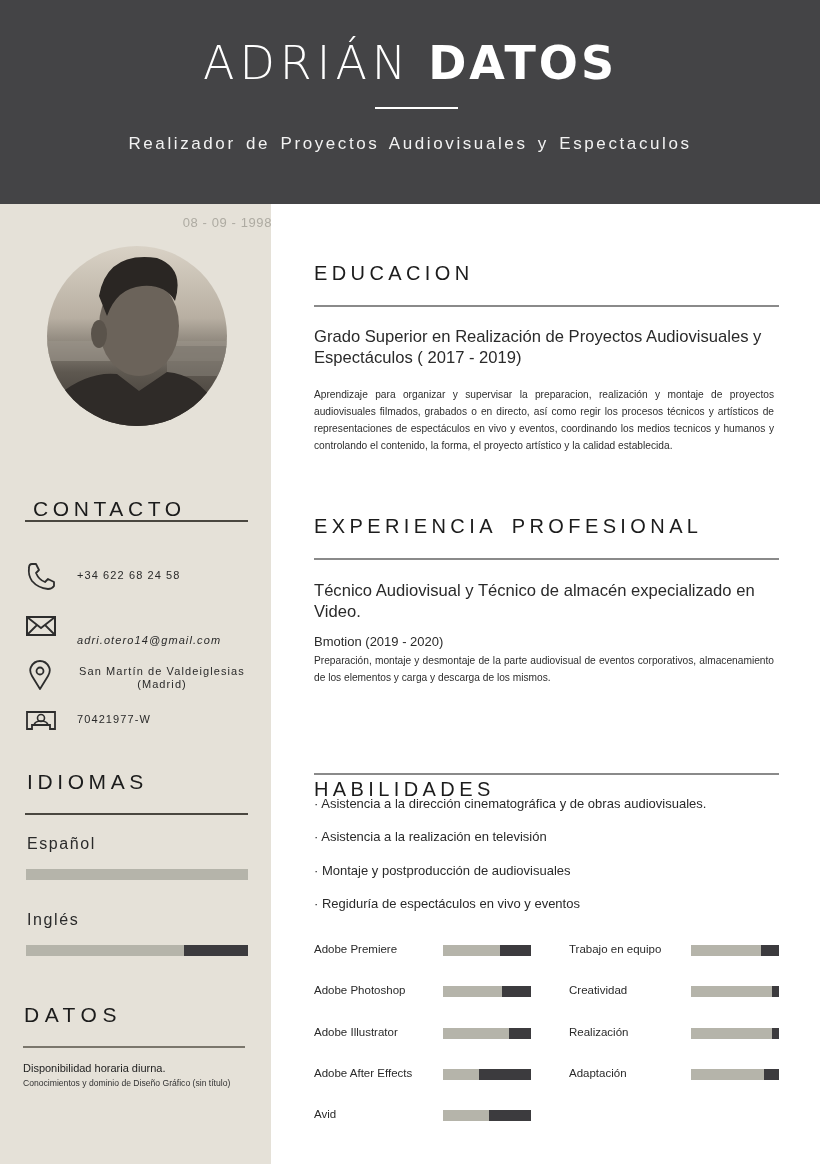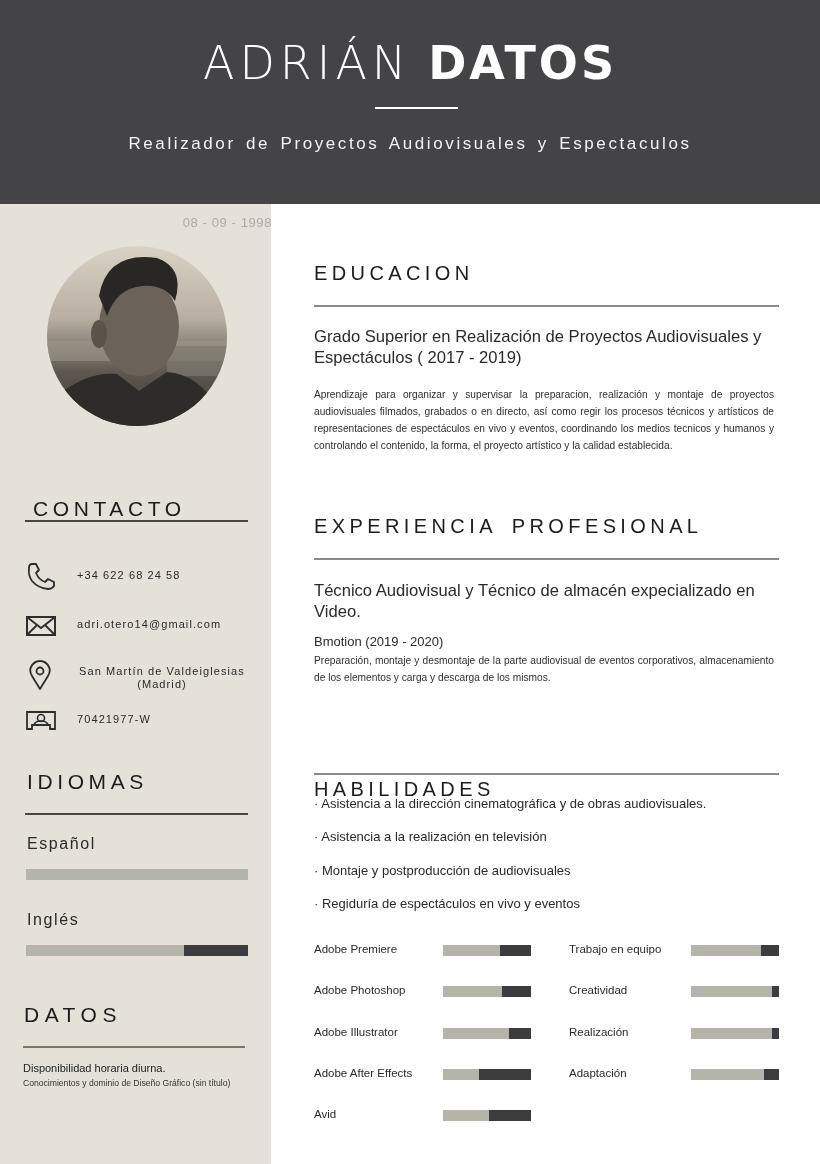--- a/index.html
+++ b/index.html
@@ -70,21 +70,21 @@
     </svg>
 </span>
 <div class="abs contact-text" style="top:569px;">+34 622 68 24 58</div>
 
 <span class="abs contact-icon" style="left:26px; top:616px;">
   <svg width="30" height="20" viewBox="0 0 30 20">
       <rect x="1" y="1" width="28" height="18" fill="none" stroke="#2d2d2d" stroke-width="2"></rect>
       <path d="M1 1 L15 12 L29 1 M1 19 L11 9 M29 19 L19 9" fill="none" stroke="#2d2d2d" stroke-width="1.8"></path>
     </svg>
 </span>
-<div class="abs contact-text" style="top:618px;">adri.otero14@gmail.com</div>
+<div class="abs contact-text" style="top:634px;font-style:italic;">adri.otero14@gmail.com</div>
 
 <span class="abs contact-icon" style="left:29px; top:660px;">
   <svg width="22" height="30" viewBox="0 0 22 30">
       <path d="M11 29 L3 16 Q0 11 2 7 Q5 1 11 1 Q17 1 20 7 Q22 11 19 16 Z" fill="none" stroke="#2d2d2d" stroke-width="1.8" stroke-linejoin="round"></path>
       <circle cx="11" cy="11" r="3.5" fill="none" stroke="#2d2d2d" stroke-width="1.8"></circle>
     </svg>
 </span>
 <div class="abs contact-text center" style="top:665px;">
   <div>San Martín de Valdeiglesias</div>
   <div>(Madrid)</div>

